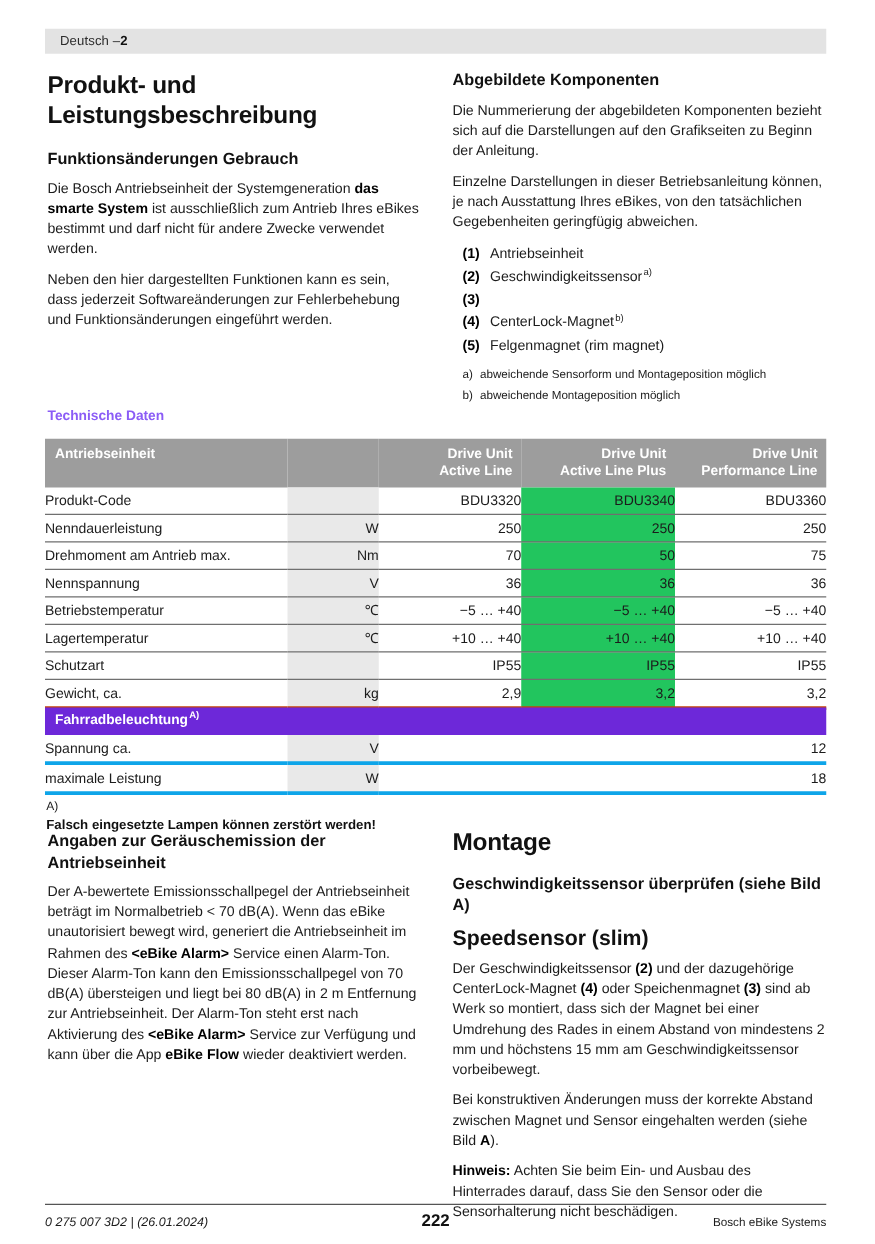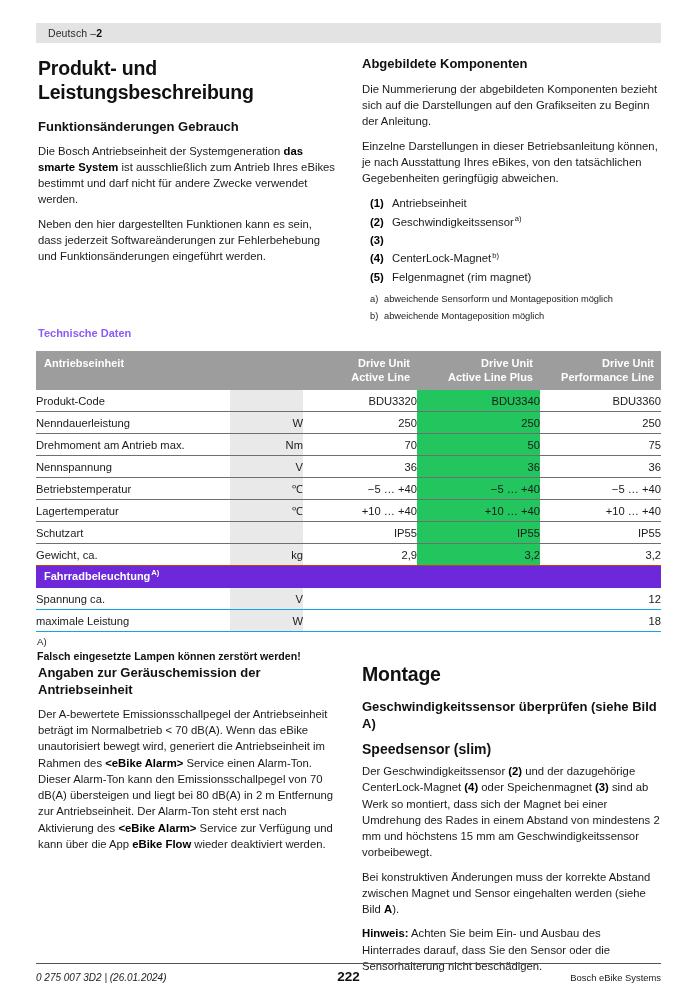--- a/index.html
+++ b/index.html
@@ -239,21 +239,21 @@
     color: #ffffff;
     font-weight: bold;
     font-size: 11px;
     text-align: left;
     padding: 4px 0 5px 8px;
     line-height: 1.2;
   }
   table.dt2 tbody td {
     font-size: 11.2px;
     padding: 3.5px 0;
-    border-bottom: 1px solid #0ea5e9;
+    border-bottom: 3px solid #0ea5e9;
     color: #1b1b1b;
     line-height: 1.25;
   }
   td.d2-name { text-align: left; padding-left: 8px; }
   td.d2-unit { text-align: right; padding-right: 7px; background: #e9e9e9; }
   td.d2-val  { text-align: right; padding-right: 7px; }
 
   .tbl2-fn {
     display: flex;
     font-size: 9.6px;
@@ -283,21 +283,21 @@
     width: 300px;
   }
   h1.title2 {
     font-size: 19.5px;
     font-weight: bold;
     margin: 0 0 13px 0;
     color: #111;
     letter-spacing: -0.2px;
   }
   h3.sub3 {
-    font-size: 14px;
+    font-size: 17px;
     font-weight: bold;
     margin: 0 0 5px 0;
     color: #111;
     line-height: 1.3;
   }
 
   
   .footer-rule {
     position: absolute;
     left: 36px;

